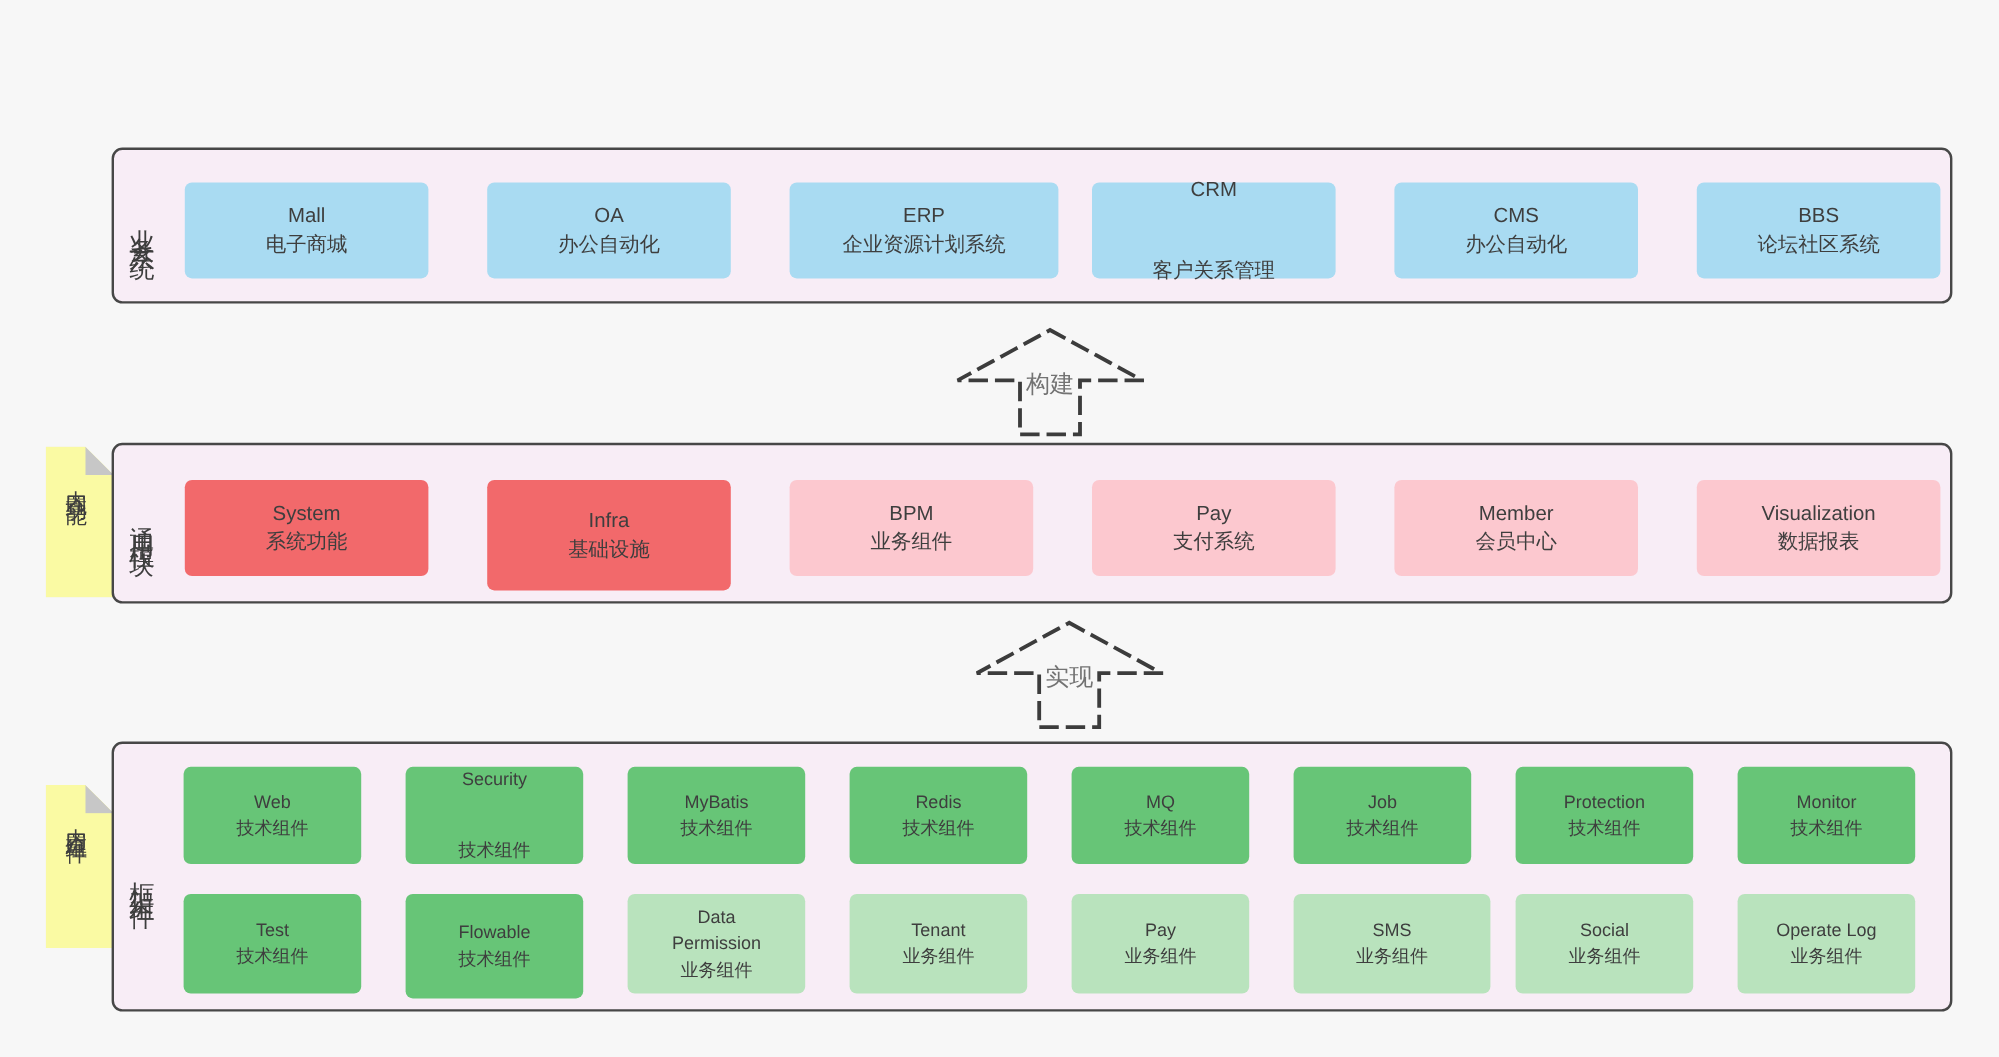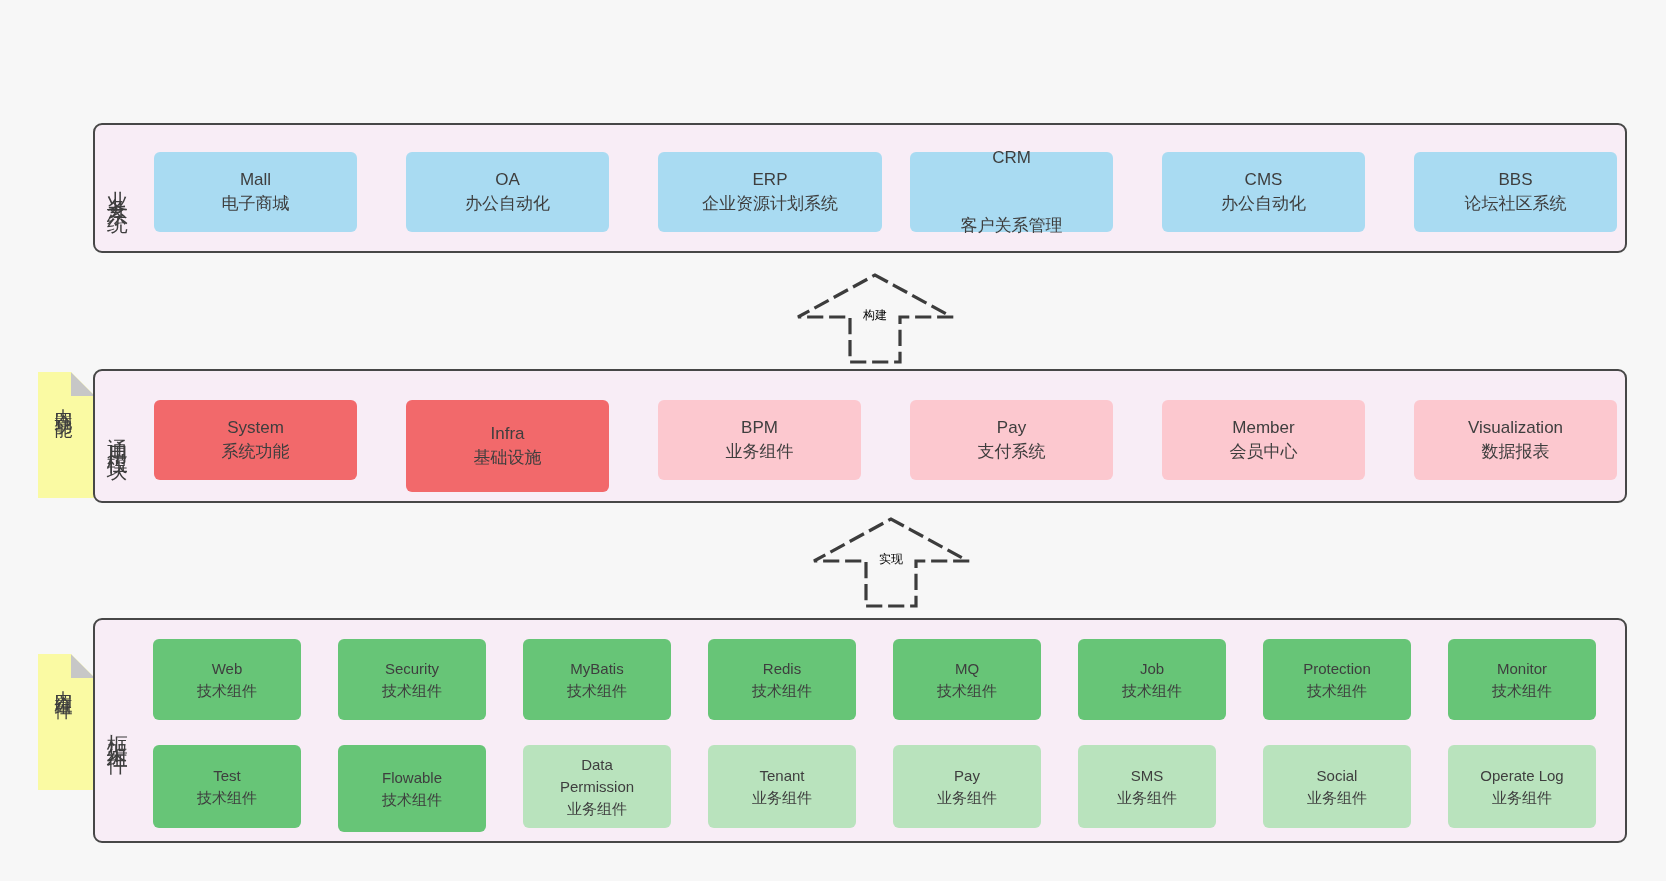--- a/index.html
+++ b/index.html
@@ -62,21 +62,21 @@
   
   .arrow{position:absolute;z-index:3;}
   .arrow-build{left:790px;top:270px;}
   .arrow-implement{left:806px;top:514px;}
   .arrow polygon{
     fill:none;stroke:#3c3c3c;stroke-width:3.2;
     stroke-dasharray:13 9;stroke-linecap:square;stroke-linejoin:miter;
   }
   .arrow-label{
     position:absolute;z-index:4;background:#f7f7f7;
-    font-size:12px;color:#000000;padding:1px 3px;white-space:nowrap;
+    font-size:20px;color:#737373;padding:1px 3px;white-space:nowrap;
     transform:translateX(-50%);
   }
   .arrow-label-build{left:875px;top:306px;}
   .arrow-label-implement{left:891px;top:550px;}
 </style>
 </head>
 <body>
 
 <div id="page">
 
@@ -159,21 +159,21 @@
   </svg>
   <div class="arrow-label arrow-label-implement">实现</div>
 
   <div class="section section-components">
     <div class="v-label">框架组件</div>
     <div class="boxes-host">
         <div class="box" style="left: 58px; top: 19px; width: 148px; height: 81px; background: rgb(103, 197, 119);">
           <div class="box-line">Web</div>
           <div class="box-line">技术组件</div>
         </div>
-        <div class="box" style="left: 243px; top: 19px; width: 148px; height: 81px; background: rgb(103, 197, 119);">
+        <div class="box" style="left: 243px; top: 19px; width: 148px; height: 81px; background: rgb(103, 197, 119); justify-content: space-between;">
           <div class="box-line">Security</div>
           <div class="box-line">技术组件</div>
         </div>
         <div class="box" style="left: 428px; top: 19px; width: 148px; height: 81px; background: rgb(103, 197, 119);">
           <div class="box-line">MyBatis</div>
           <div class="box-line">技术组件</div>
         </div>
         <div class="box" style="left: 613px; top: 19px; width: 148px; height: 81px; background: rgb(103, 197, 119);">
           <div class="box-line">Redis</div>
           <div class="box-line">技术组件</div>
@@ -208,21 +208,21 @@
           <div class="box-line">业务组件</div>
         </div>
         <div class="box" style="left: 613px; top: 125px; width: 148px; height: 83px; background: rgb(185, 227, 189);">
           <div class="box-line">Tenant</div>
           <div class="box-line">业务组件</div>
         </div>
         <div class="box" style="left: 798px; top: 125px; width: 148px; height: 83px; background: rgb(185, 227, 189);">
           <div class="box-line">Pay</div>
           <div class="box-line">业务组件</div>
         </div>
-        <div class="box" style="left: 983px; top: 125px; width: 138px; height: 83px; background: rgb(185, 227, 189); text-align: right;">
+        <div class="box" style="left: 983px; top: 125px; width: 164px; height: 83px; background: rgb(185, 227, 189); text-align: right;">
           <div class="box-line">SMS</div>
           <div class="box-line">业务组件</div>
         </div>
         <div class="box" style="left: 1168px; top: 125px; width: 148px; height: 83px; background: rgb(185, 227, 189);">
           <div class="box-line">Social</div>
           <div class="box-line">业务组件</div>
         </div>
         <div class="box" style="left: 1353px; top: 125px; width: 148px; height: 83px; background: rgb(185, 227, 189);">
           <div class="box-line">Operate Log</div>
           <div class="box-line">业务组件</div>

